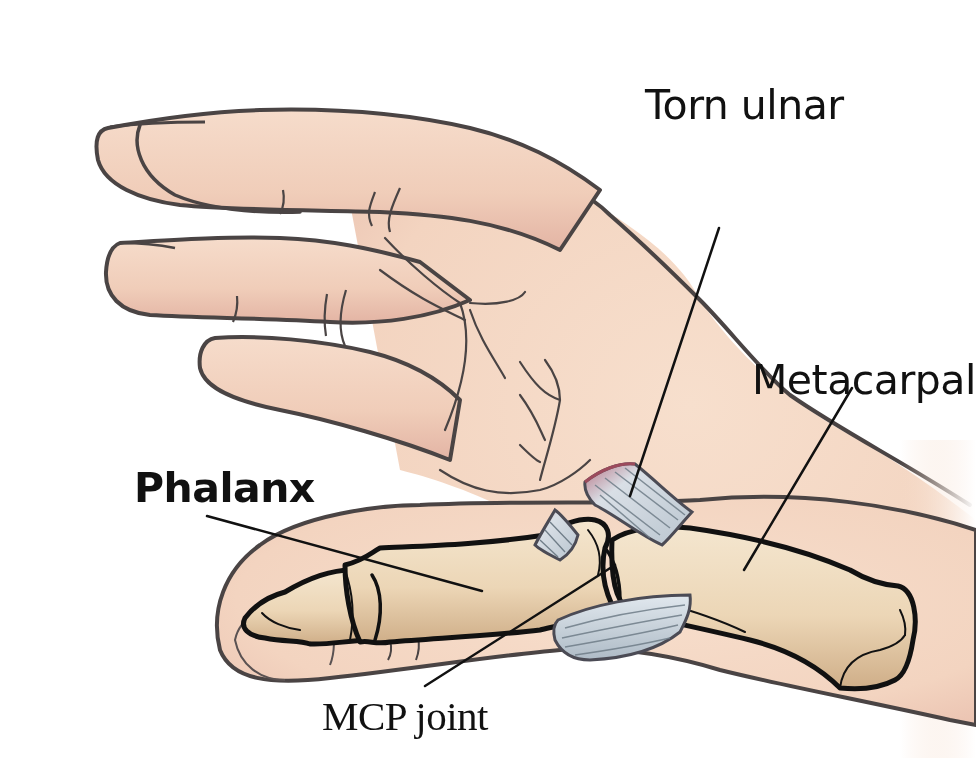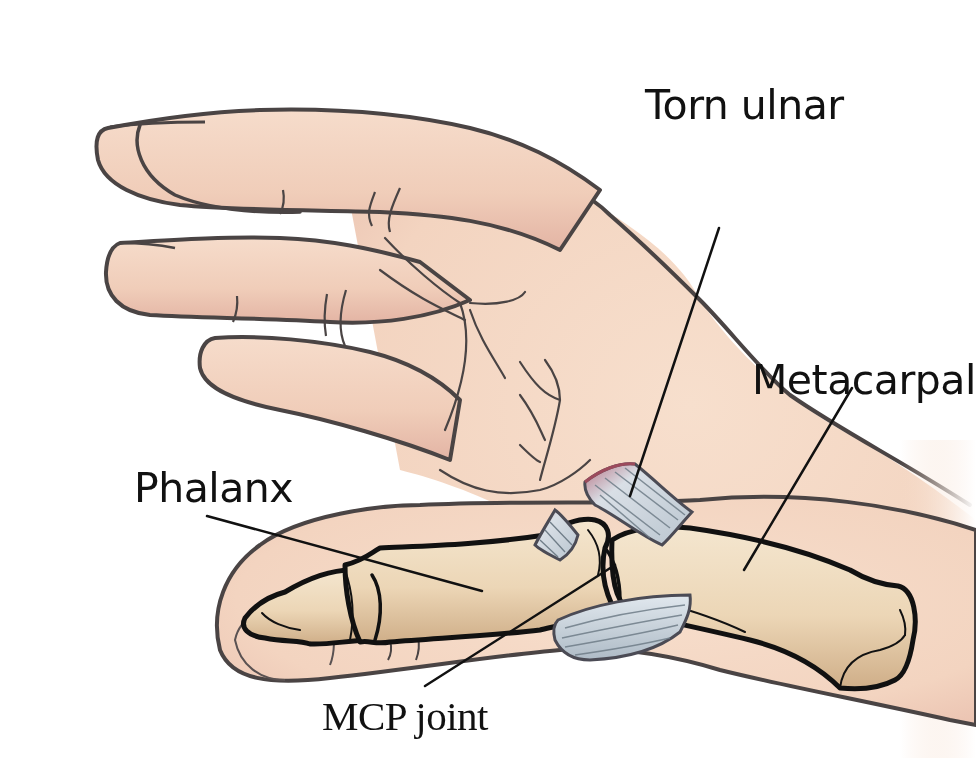--- a/index.html
+++ b/index.html
@@ -11,21 +11,21 @@
     font-family: "DejaVu Sans", "Liberation Sans", sans-serif;
     color: #111111;
     font-size: 41px;
     line-height: 52px;
     letter-spacing: -0.5px;
     white-space: nowrap;
   }
   .label .line { display: block; margin-top: 33px; }
   #label-ucl { left: 645px; top: 46px; }
   #label-metacarpal { left: 752px; top: 326px; margin-top: 28px; }
-  #label-phalanx { left: 134px; top: 462px; }
+  #label-phalanx { left: 134px; top: 462px; font-weight: bold; }
   #label-mcp { left: 322px; top: 690px; font-family: Liberation Serif, serif; }
 </style>
 </head>
 <body>
 
 <div id="stage">
 
   <svg id="illustration" width="976" height="758" viewBox="0 0 976 758" xmlns="http://www.w3.org/2000/svg">
     <defs>
       <radialGradient id="skinGrad" cx="0.55" cy="0.45" r="0.75">

